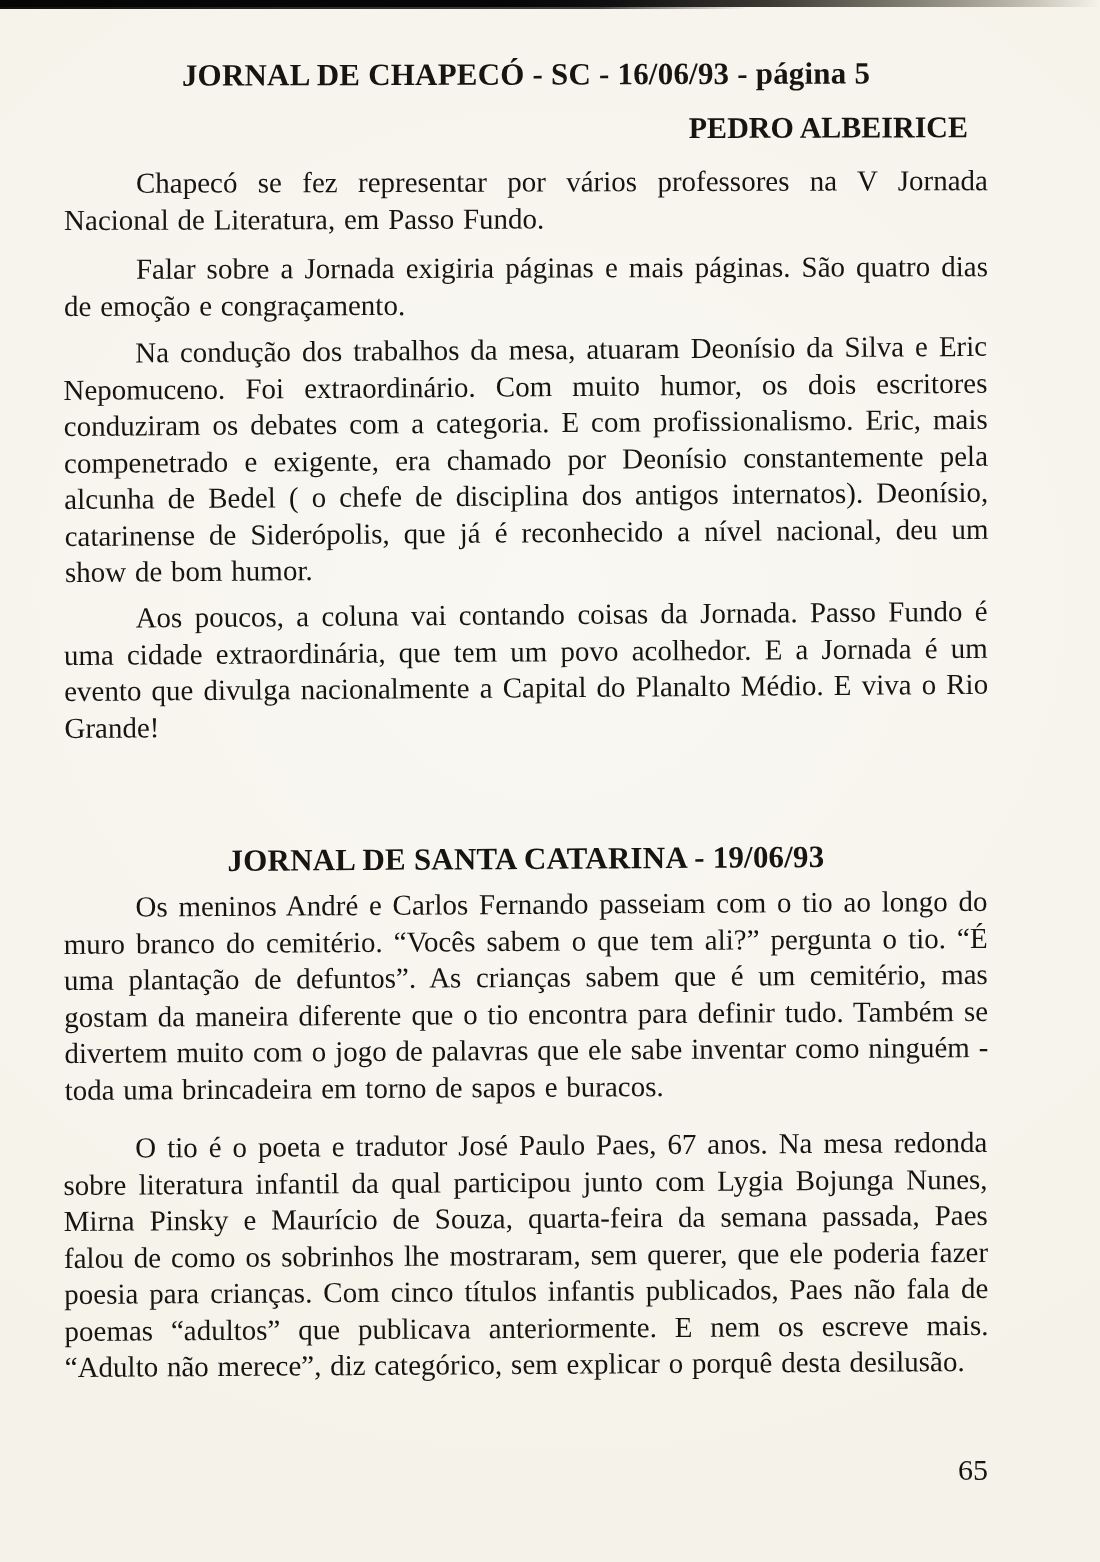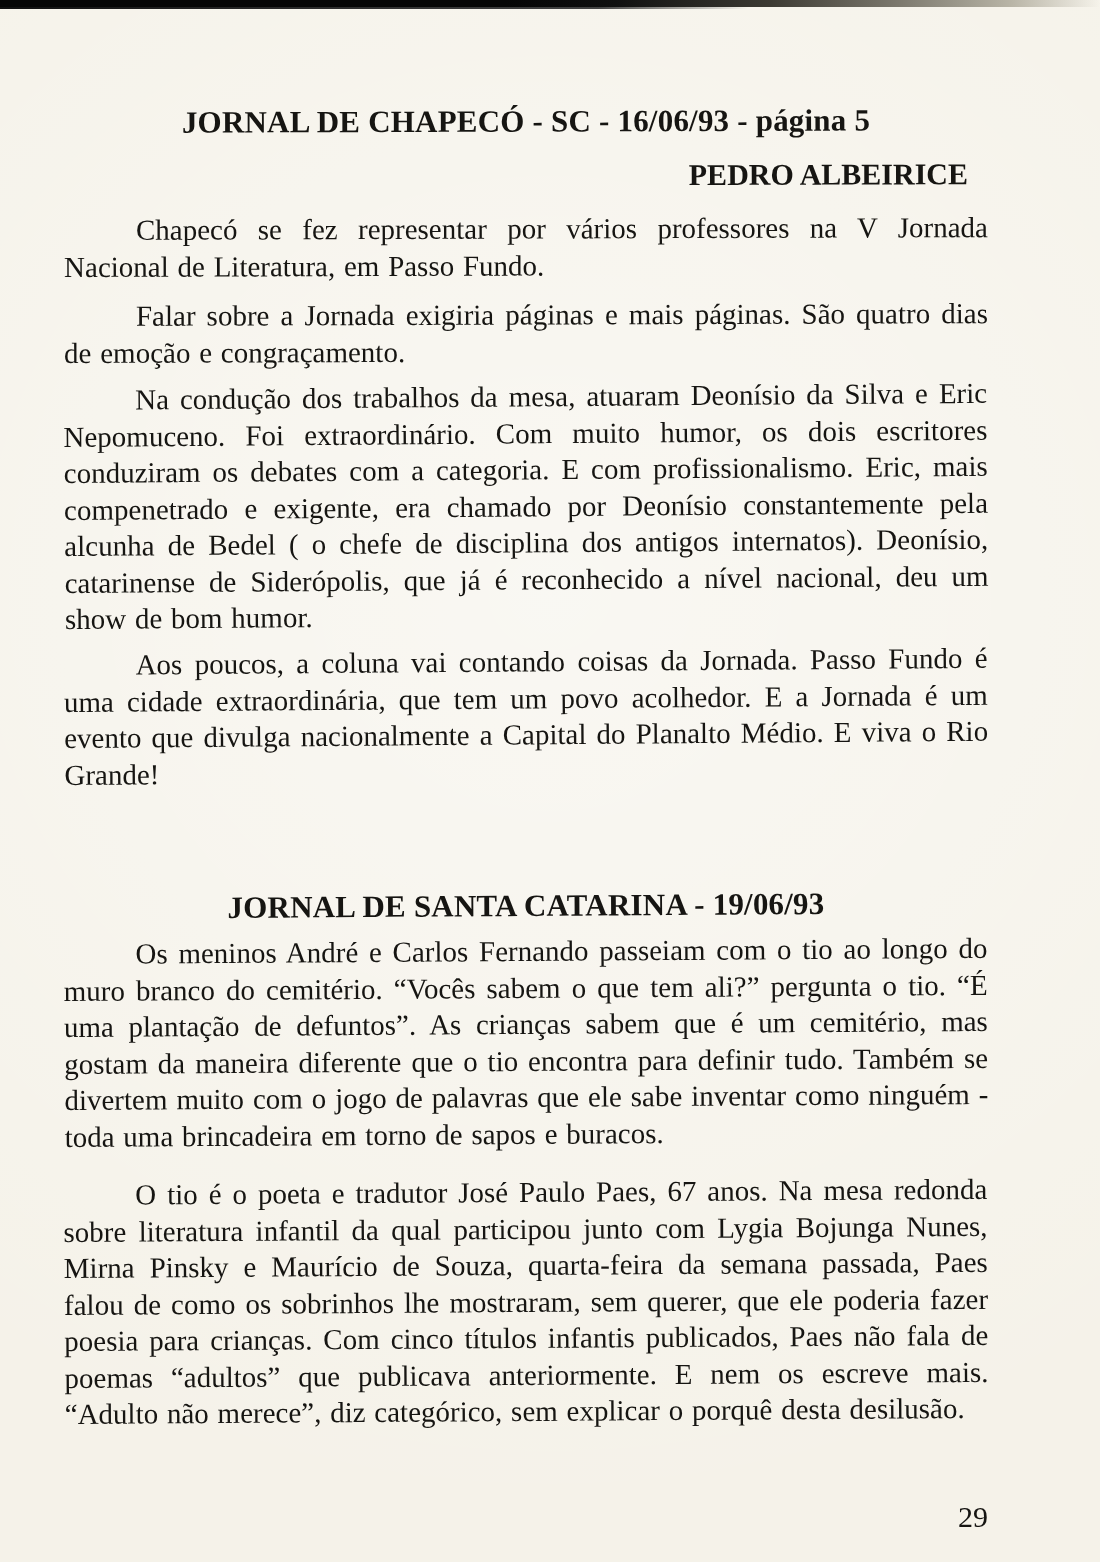--- a/index.html
+++ b/index.html
@@ -37,21 +37,21 @@
     bottom: -2px; left: 0;
     width: 68%;
     height: 2px;
     background: linear-gradient(to right, #111 0%, #444 80%, transparent 100%);
   }
   .page {
     position: relative;
     box-sizing: border-box;
     width: 100%;
     height: 100%;
-    padding: 104px 112px 40px 64px;
+    padding: 57px 112px 40px 64px;
     font-size: 29px;
     line-height: 36.5px;
   }
   h1, h2 {
     margin: 0;
     font-size: 31px;
     line-height: 37px;
     font-weight: bold;
     text-align: center;
     letter-spacing: 0.2px;
@@ -112,16 +112,16 @@
     </section>
 
     <section>
       <h2 class="section tilt-c">JORNAL DE SANTA CATARINA - 19/06/93</h2>
 
       <p class="body mt9 tilt-c">Os meninos André e Carlos Fernando passeiam com o tio ao longo do muro branco do cemitério. “Vocês sabem o que tem ali?” pergunta o tio. “É uma plantação de defuntos”. As crianças sabem que é um cemitério, mas gostam da maneira diferente que o tio encontra para definir tudo. Também se divertem muito com o jogo de palavras que ele sabe inventar como ninguém - toda uma brincadeira em torno de sapos e buracos.</p>
 
       <p class="body mt22 tilt-c">O tio é o poeta e tradutor José Paulo Paes, 67 anos. Na mesa redonda sobre literatura infantil da qual participou junto com Lygia Bojunga Nunes, Mirna Pinsky e Maurício de Souza, quarta-feira da semana passada, Paes falou de como os sobrinhos lhe mostraram, sem querer, que ele poderia fazer poesia para crianças. Com cinco títulos infantis publicados, Paes não fala de poemas “adultos” que publicava anteriormente. E nem os escreve mais. “Adulto não merece”, diz categórico, sem explicar o porquê desta desilusão.</p>
     </section>
 
-    <div class="pageno">29</div>
+    <div class="pageno">65</div>
 
   </main>
 </div>
 
 </body></html>

